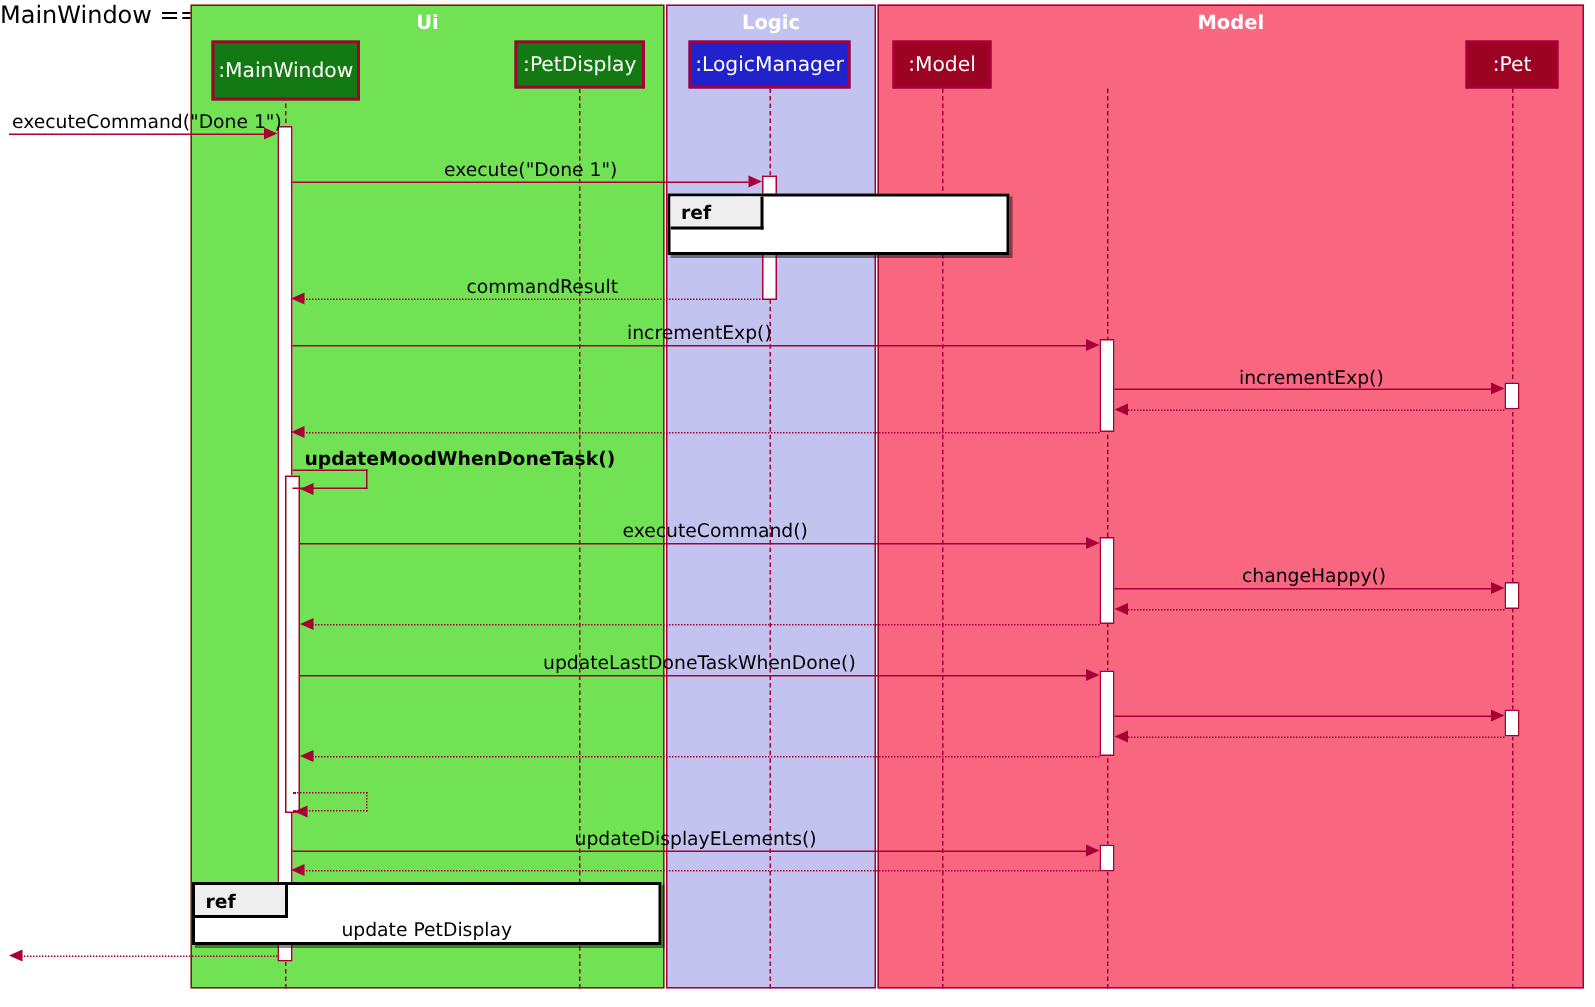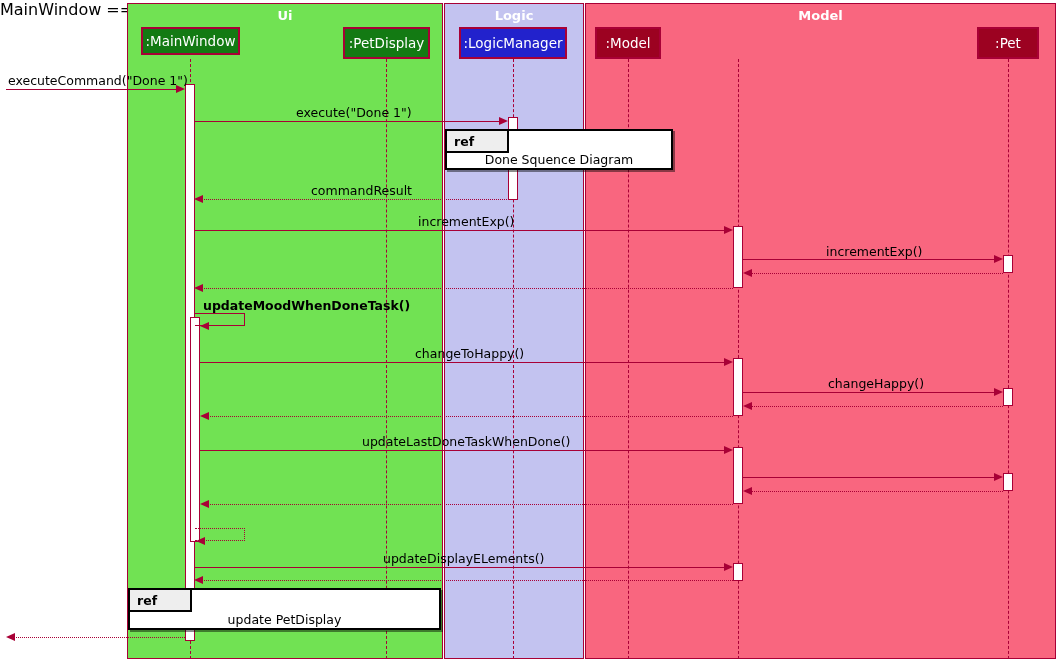--- a/index.html
+++ b/index.html
@@ -49,21 +49,21 @@
 
   
   <div class="lifeline" style="left:190px;top:59px;height:600px;"></div>
   <div class="lifeline" style="left:386px;top:59px;height:600px;"></div>
   <div class="lifeline" style="left:513px;top:59px;height:600px;"></div>
   <div class="lifeline" style="left:628px;top:59px;height:600px;"></div>
   <div class="lifeline" style="left:738px;top:59px;height:600px;"></div>
   <div class="lifeline" style="left:1008px;top:59px;height:600px;"></div>
 
   
-  <div class="participant" style="left:141px;top:27px;width:99px;height:28px;background:#137A13;">
+  <div class="participant" style="left:141px;top:27px;width:99px;height:40px;background:#137A13;">
     <span>:MainWindow</span>
   </div>
   <div class="participant" style="left:343px;top:27px;width:87px;height:32px;background:#137A13;">
     <span>:PetDisplay</span>
   </div>
   <div class="participant" style="left:459px;top:27px;width:108px;height:32px;background:#2222CC;">
     <span>:LogicManager</span>
   </div>
   <div class="participant" style="left:595px;top:27px;width:66px;height:32px;background:#9C0221;">
     <span>:Model</span>
@@ -99,23 +99,20 @@
   <div class="arrow right" style="left:499px;top:117px;"></div>
   <div class="msg-label" style="left:296px;top:105px;">execute("Done 1")</div>
 
   
   <div class="refbox" style="left:445px;top:129px;width:228px;height:41px;">
     <div class="ref-tab-notch-line" style="left:44px;"></div>
     <div class="ref-tab" style="width:44px;">
       <span>ref</span>
     </div>
     <div class="ref-tab-notch" style="left:44px;"></div>
-    <div class="ref-body">
-      <span>Done Squence Diagram</span>
-    </div>
   </div>
 
    MainWindow ===== --&gt;
   <div class="msg-line dotted" style="left:200px;top:199px;width:309px;"></div>
   <div class="arrow left" style="left:194px;top:195px;"></div>
   <div class="msg-label" style="left:311px;top:183px;text-align:right;">commandResult</div>
 
   
   <div class="msg-line" style="left:195px;top:230px;width:529px;"></div>
   <div class="arrow right" style="left:724px;top:226px;"></div>
@@ -134,21 +131,21 @@
   <div class="arrow left" style="left:194px;top:284px;"></div>
 
   
   <div class="msg-label" style="left:203px;top:298px;font-weight:bold;">updateMoodWhenDoneTask()</div>
   <div class="selfcall" style="left:195px;top:313px;width:50px;height:13px;"></div>
   <div class="arrow left" style="left:200px;top:322px;"></div>
 
   
   <div class="msg-line" style="left:200px;top:362px;width:524px;"></div>
   <div class="arrow right" style="left:724px;top:358px;"></div>
-  <div class="msg-label" style="left:415px;top:346px;">changeToHappy()</div>
+  <div class="msg-label" style="left:415px;top:346px;">executeCommand()</div>
 
   
   <div class="msg-line" style="left:743px;top:392px;width:251px;"></div>
   <div class="arrow right" style="left:994px;top:388px;"></div>
   <div class="msg-label" style="left:828px;top:376px;">changeHappy()</div>
   <div class="msg-line dotted" style="left:749px;top:406px;width:254px;"></div>
   <div class="arrow left" style="left:743px;top:402px;"></div>
 
   
   <div class="msg-line dotted" style="left:206px;top:416px;width:527px;"></div>

